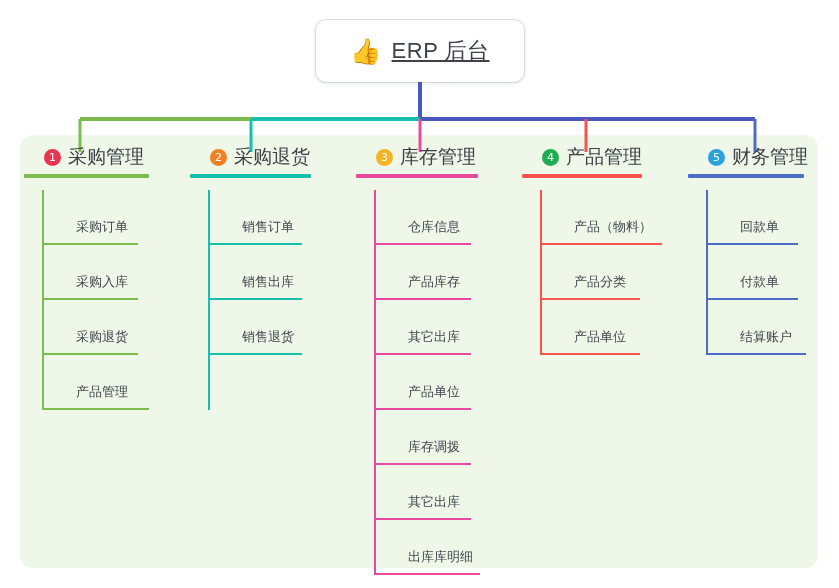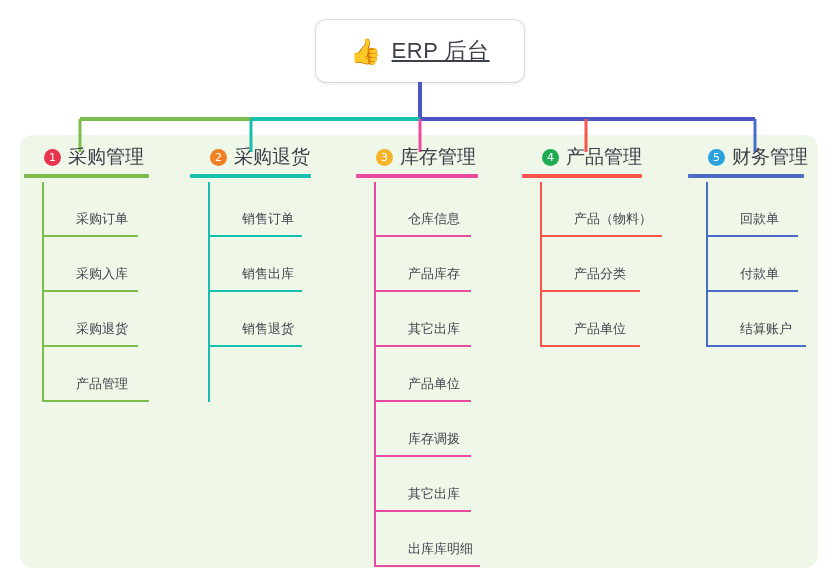--- a/index.html
+++ b/index.html
@@ -102,21 +102,21 @@
     color: #3d4048;
     white-space: nowrap;
   }
   .head-bar {
     height: 4px;
     border-radius: 1px;
     margin-top: 6px;
   }
   .items {
     position: relative;
-    margin-top: 4px;
+    margin-top: 12px;
     padding-left: 18px;
   }
   .spine {
     position: absolute;
     left: 18px;
     top: 0;
     width: 2px;
   }
   .item {
     position: relative;

